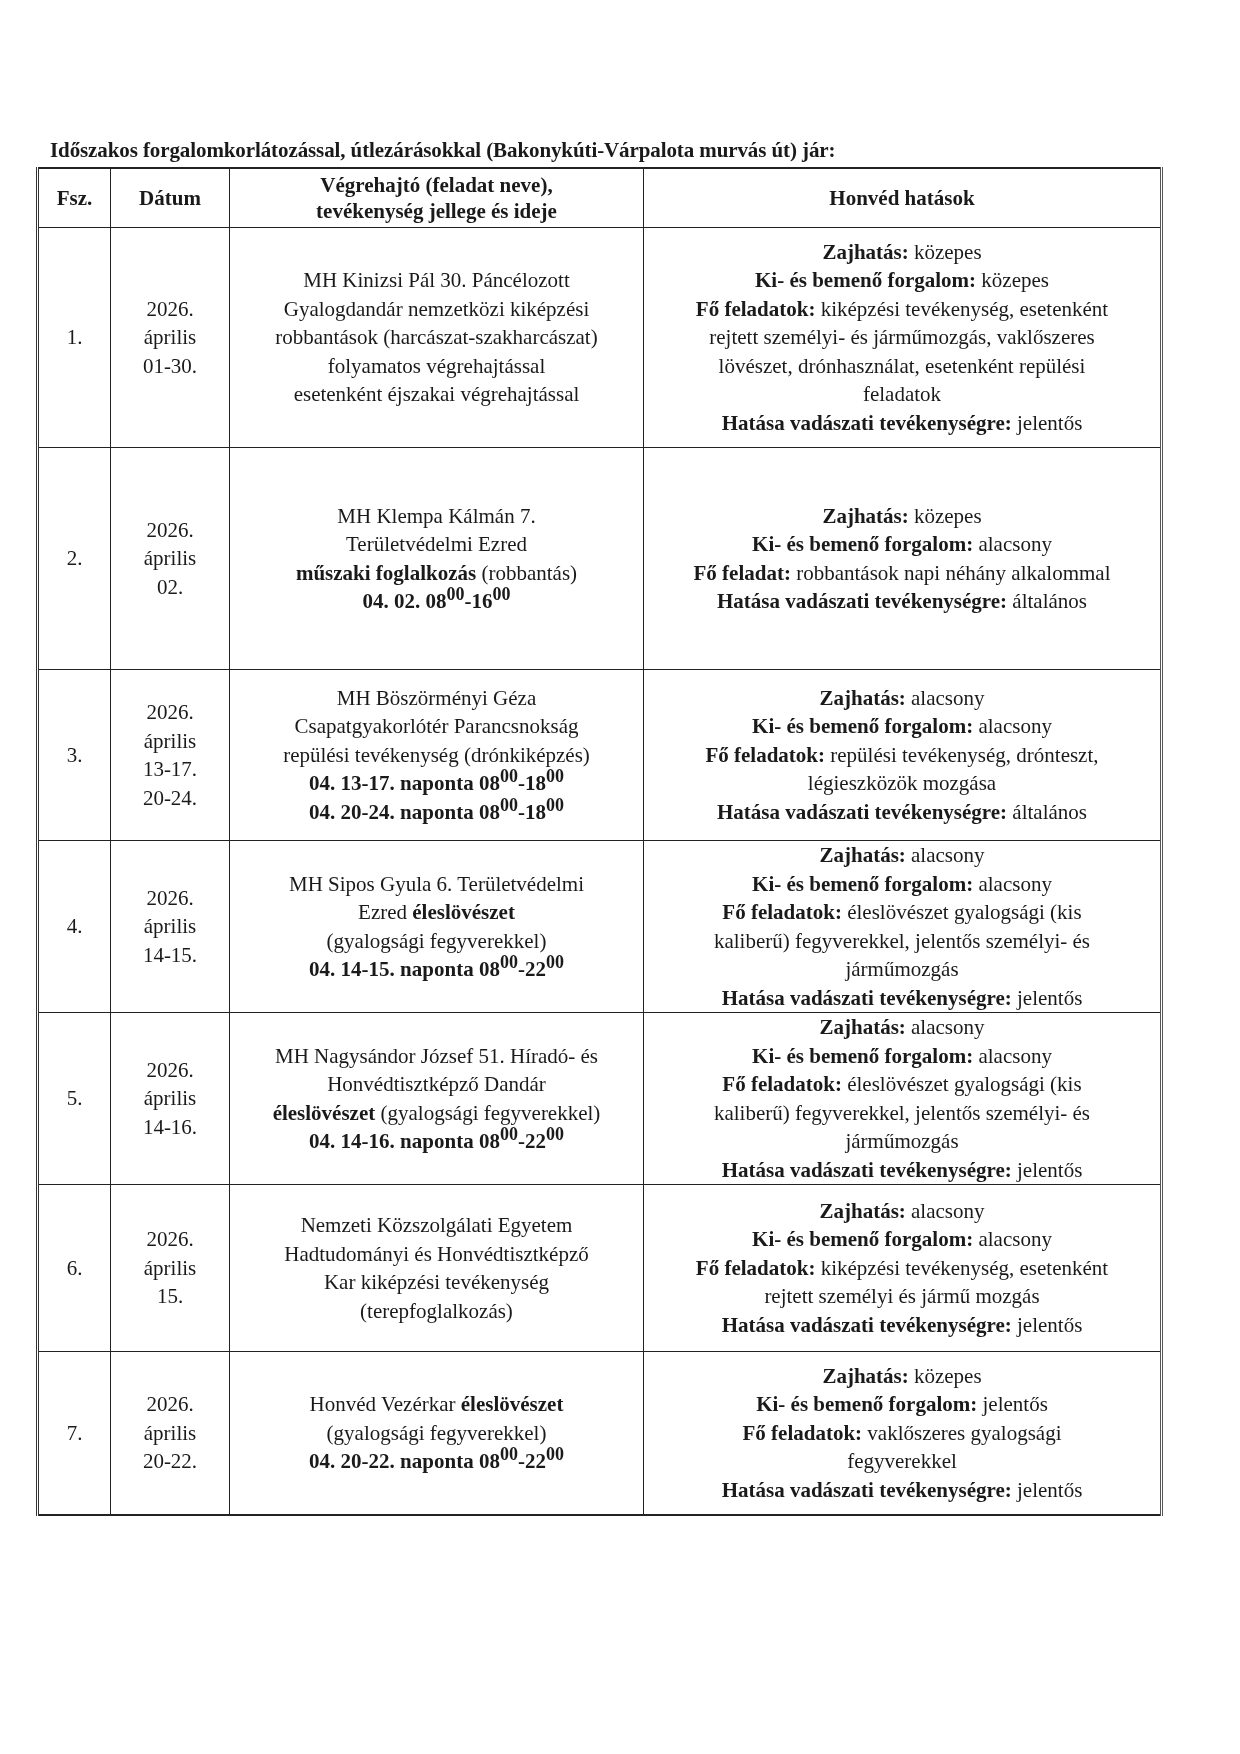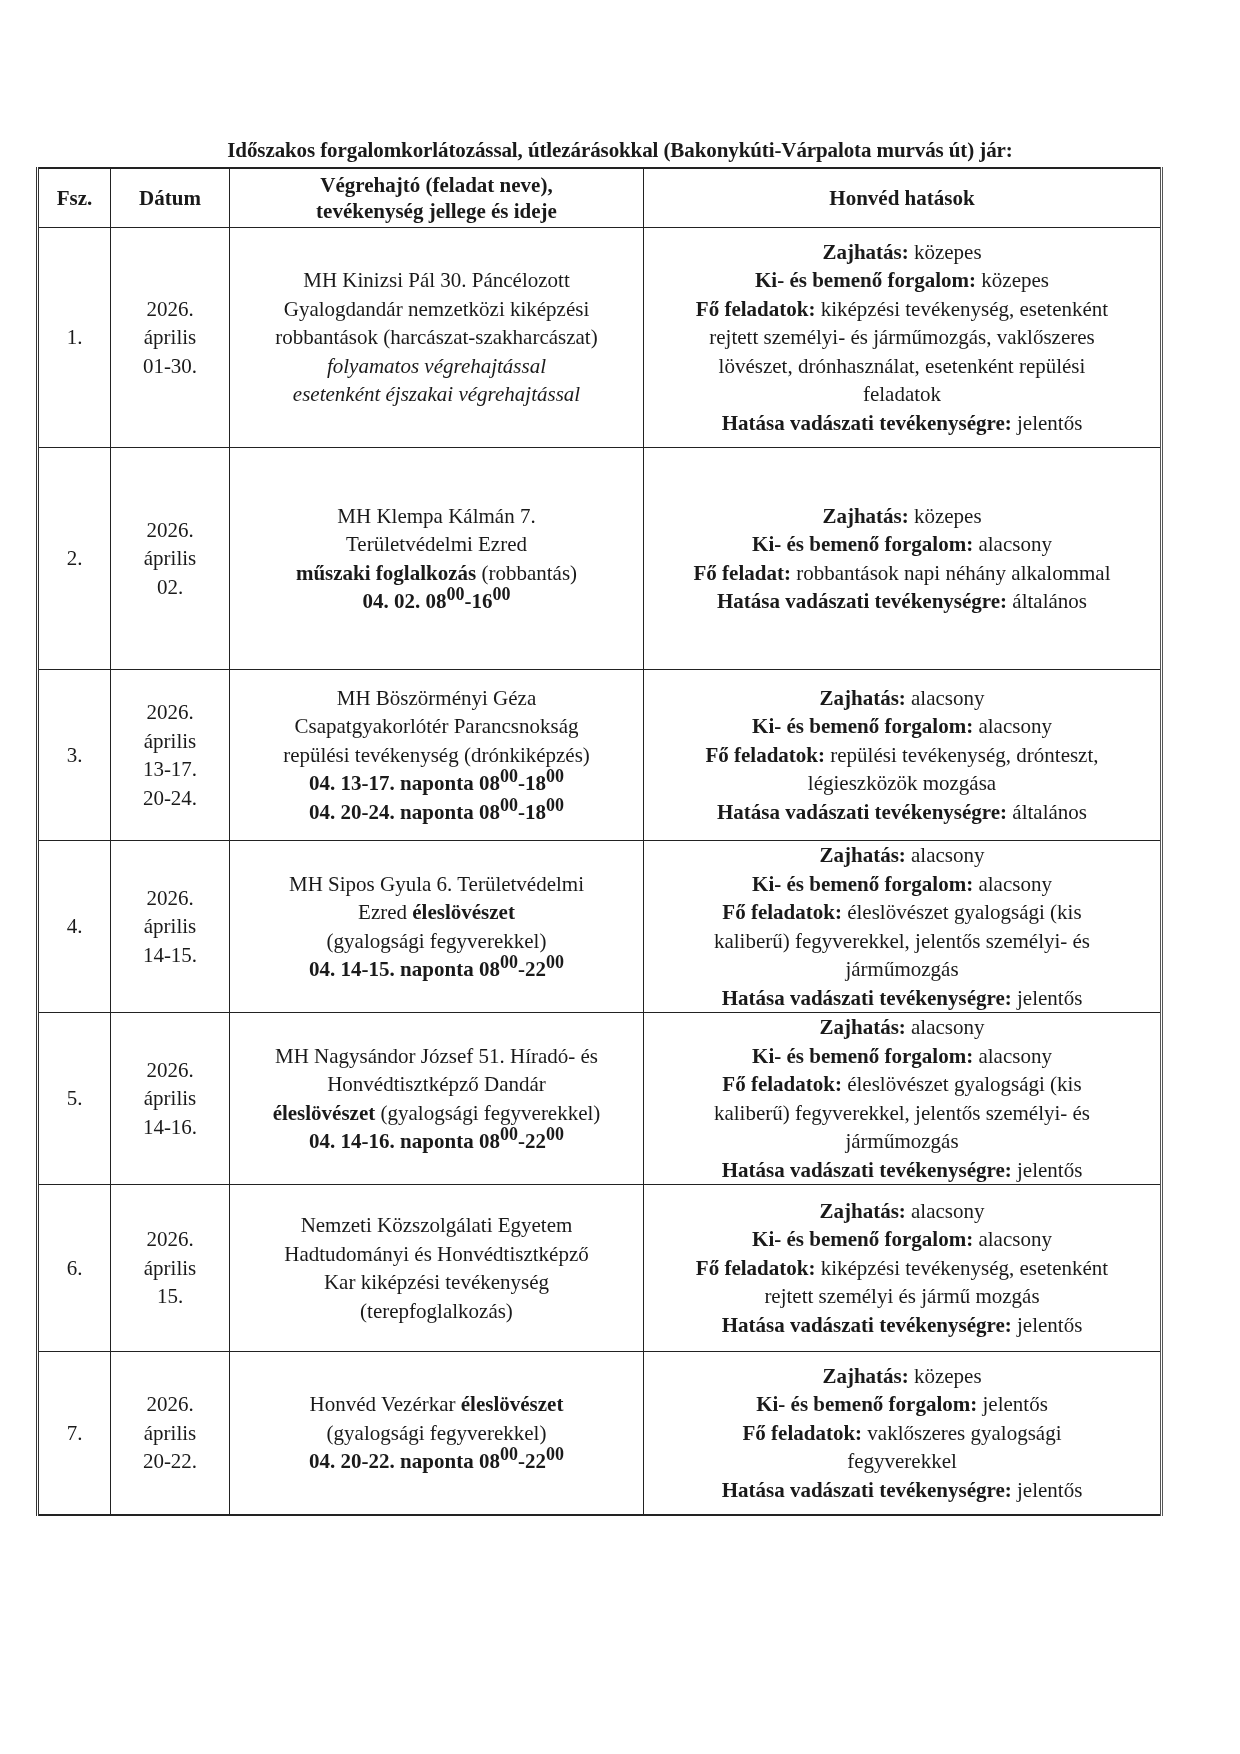--- a/index.html
+++ b/index.html
@@ -2,22 +2,22 @@
 <html><head>
   <meta charset="utf-8">
   <style>
     html, body { margin: 0; padding: 0; background: #ffffff; }
     body {
       width: 1240px; height: 1754px; position: relative; overflow: hidden;
       font-family: "Liberation Serif", "DejaVu Serif", serif;
       color: #1a1a1a;
     }
     .title {
-      position: absolute; left: 58px; top: 138px; width: 1124px;
-      text-align: center; font-weight: bold; font-size: 21px; letter-spacing: -0.1px;
+      position: absolute; left: 50px; top: 138px; width: 1124px;
+      font-weight: bold; font-size: 21px; letter-spacing: -0.1px;
       white-space: nowrap;
     }
     table.schedule {
       position: absolute; left: 36px; top: 167px; width: 1124px;
       border-collapse: collapse; table-layout: fixed;
       border: 2px solid #222; border-left: 3px double #333; border-right: 3px double #555;
       font-size: 21px; line-height: 28.5px;
     }
     table.schedule col.c-num { width: 73px; }
     table.schedule col.c-date { width: 119px; }
@@ -31,21 +31,21 @@
     tr.r1 td { height: 219px; }
     tr.r2 td { height: 221px; }
     tr.r3 td { height: 170px; }
     tr.r4 td { height: 169px; }
     tr.r5 td { height: 171px; }
     tr.r6 td { height: 166px; }
     tr.r7 td { height: 162px; }
     td.exec, td.eff { line-height: 28.5px; }
     .line { display: block; }
     .b { font-weight: bold; }
-    .i { font-style: italic; }
+    .i { }
     sup { font-size: 18px; line-height: 0; vertical-align: 8px; }
     td.eff .line { white-space: nowrap; }
   </style>
 </head>
 <body>
 
 <div class="title">Időszakos forgalomkorlátozással, útlezárásokkal (Bakonykúti-Várpalota murvás út) jár:</div>
 
 <table class="schedule">
   <colgroup>

